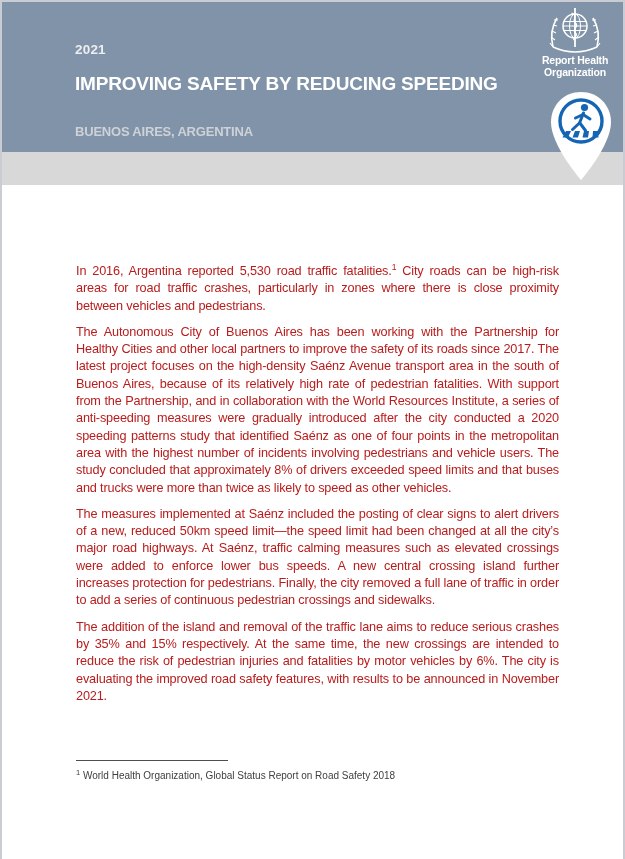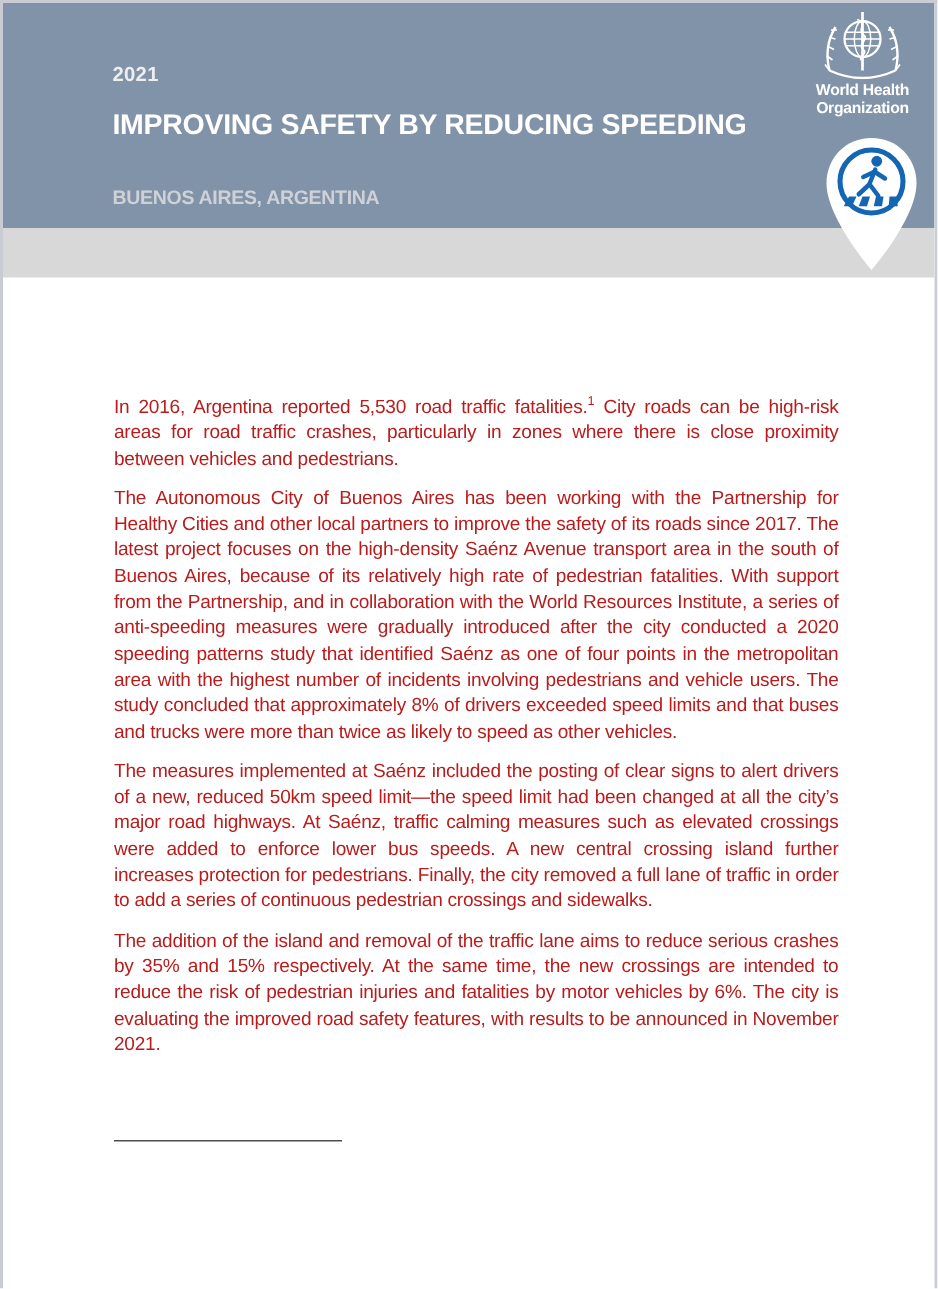--- a/index.html
+++ b/index.html
@@ -130,21 +130,21 @@
         <circle cx="36" cy="19" r="12" stroke-width="1.5"></circle>
         <ellipse cx="36" cy="19" rx="5.5" ry="12" stroke-width="1"></ellipse>
         <line x1="24.6" y1="14.5" x2="47.4" y2="14.5" stroke-width="1"></line>
         <line x1="24" y1="19" x2="48" y2="19" stroke-width="1"></line>
         <line x1="24.6" y1="23.5" x2="47.4" y2="23.5" stroke-width="1"></line>
 
         <line x1="36" y1="1" x2="36" y2="40" stroke-width="1.8"></line>
         <path d="M32.5 6 C 40 9, 32 13, 36.5 16 C 41 19, 32 23, 36.5 26 C 40 28.5, 33 31, 35 33" stroke-width="1.2"></path>
       </svg>
       <div class="who-text">
-        <span>World Health</span>
+        <span>Report Health</span>
         <span>Organization</span>
       </div>
     </div>
 
     <div class="pin-wrap">
       <svg width="66" height="92" viewBox="0 0 66 92">
 
         <path d="M33 2 C 15.9 2 3 15.2 3 32.2 C 3 55.5 33 90 33 90 C 33 90 63 55.5 63 32.2 C 63 15.2 50.1 2 33 2 Z" fill="#ffffff"></path>
 
         <circle cx="33" cy="31" r="21" fill="#ffffff" stroke="#1465b4" stroke-width="3.4"></circle>
@@ -172,15 +172,16 @@
 
   <main class="content">
     <p><span>In 2016, Argentina reported 5,530 road traffic fatalities.</span><sup>1</sup><span> City roads can be high-risk areas for road traffic crashes, particularly in zones where there is close proximity between vehicles and pedestrians.</span></p>
     <p>The Autonomous City of Buenos Aires has been working with the Partnership for Healthy Cities and other local partners to improve the safety of its roads since 2017. The latest project focuses on the high-density Saénz Avenue transport area in the south of Buenos Aires, because of its relatively high rate of pedestrian fatalities. With support from the Partnership, and in collaboration with the World Resources Institute, a series of anti-speeding measures were gradually introduced after the city conducted a 2020 speeding patterns study that identified Saénz as one of four points in the metropolitan area with the highest number of incidents involving pedestrians and vehicle users. The study concluded that approximately 8% of drivers exceeded speed limits and that buses and trucks were more than twice as likely to speed as other vehicles.</p>
     <p>The measures implemented at Saénz included the posting of clear signs to alert drivers of a new, reduced 50km speed limit—the speed limit had been changed at all the city’s major road highways. At Saénz, traffic calming measures such as elevated crossings were added to enforce lower bus speeds. A new central crossing island further increases protection for pedestrians. Finally, the city removed a full lane of traffic in order to add a series of continuous pedestrian crossings and sidewalks.</p>
     <p>The addition of the island and removal of the traffic lane aims to reduce serious crashes by 35% and 15% respectively. At the same time, the new crossings are intended to reduce the risk of pedestrian injuries and fatalities by motor vehicles by 6%. The city is evaluating the improved road safety features, with results to be announced in November 2021.</p>
   </main>
 
   <footer class="footnote">
     <div class="fn-rule"></div>
+    <div><sup>1</sup><span> World Health Organization, Global Status Report on Road Safety 2018</span></div>
   </footer>
 
 </div>
 
 </body></html>

